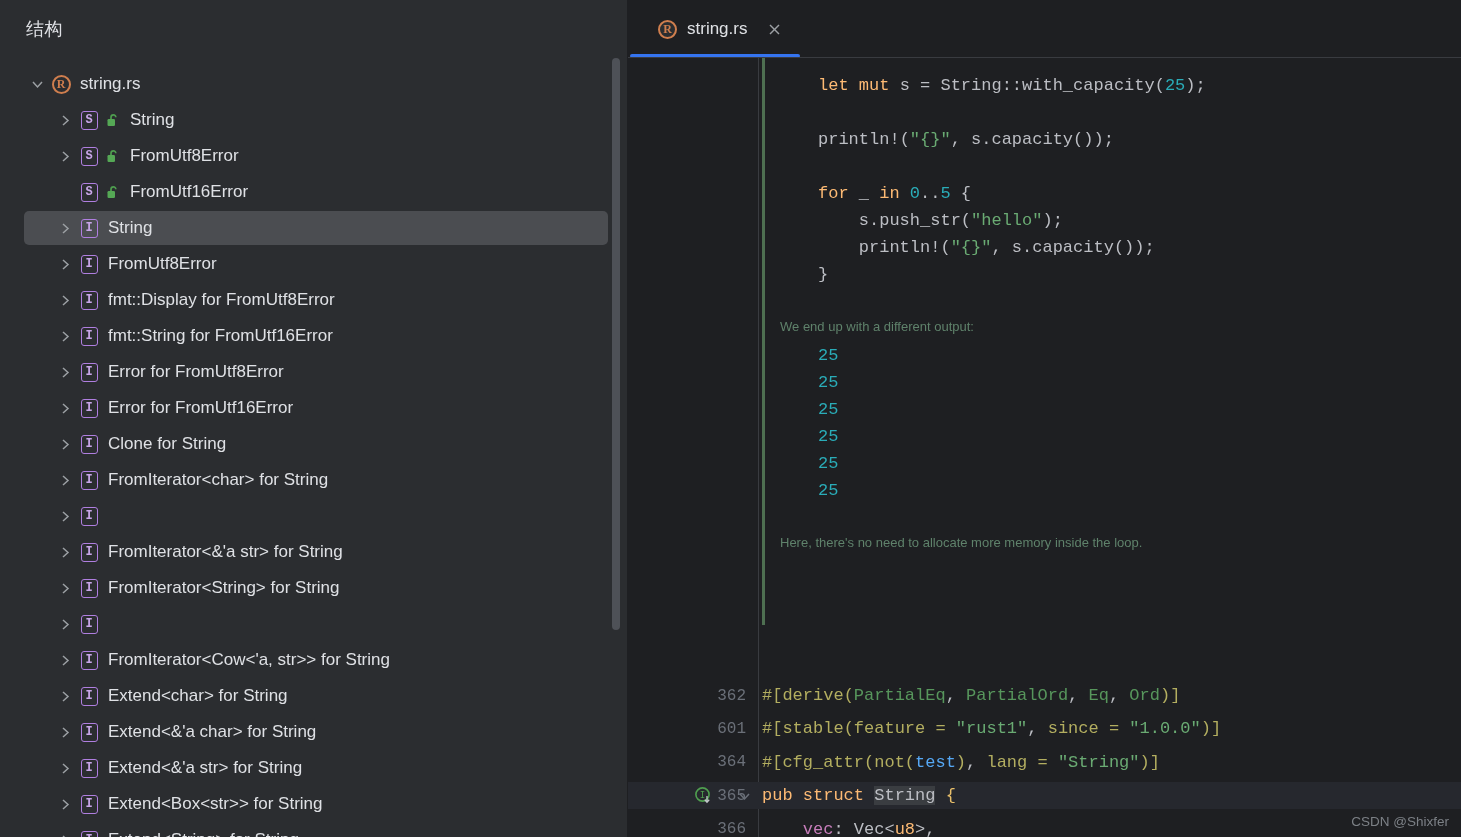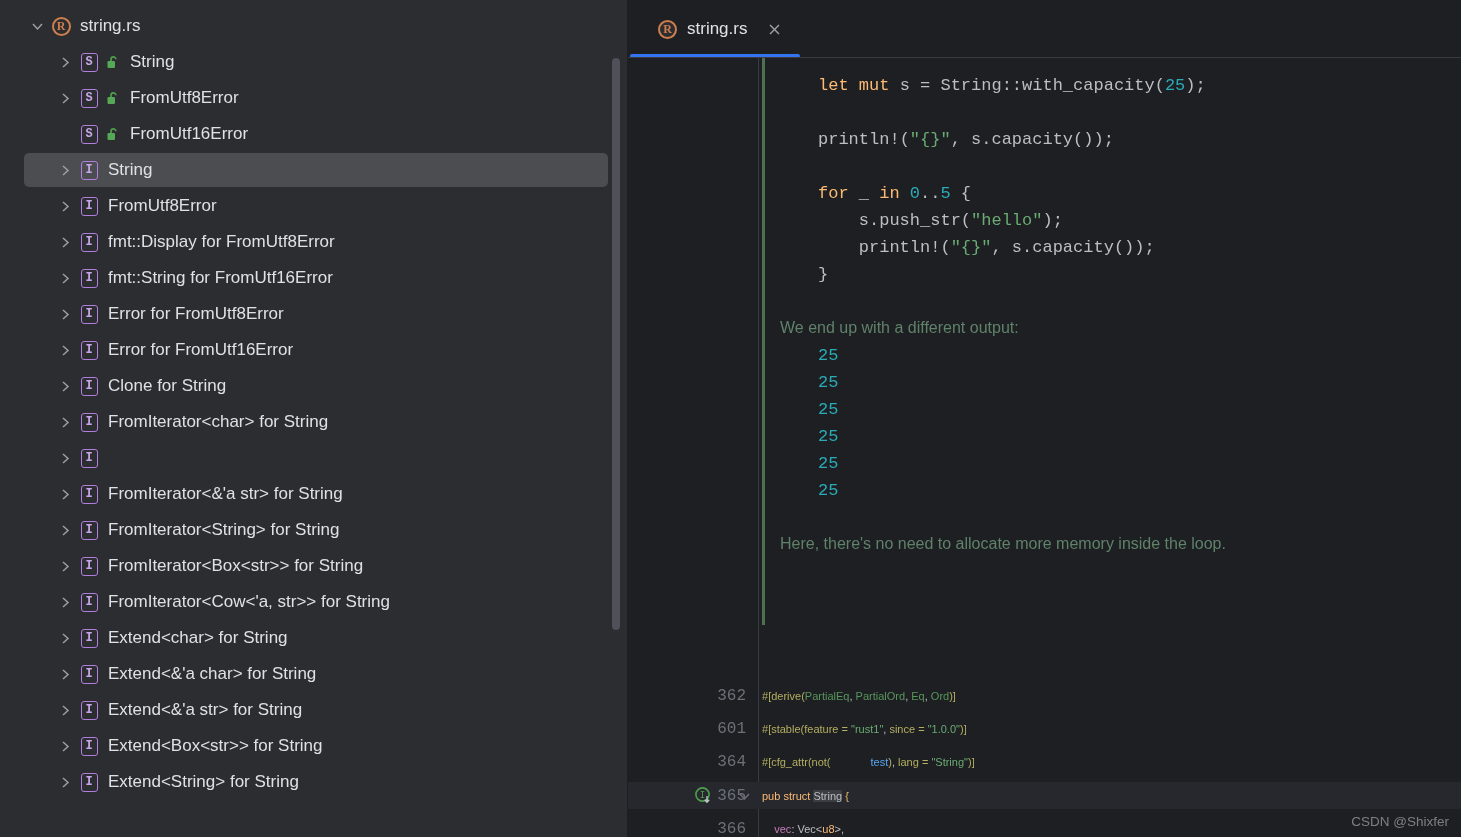--- a/index.html
+++ b/index.html
@@ -197,67 +197,70 @@
     width: 20px; height: 20px;
   }
   .gutter-fold {
     position: absolute;
     left: 110px; top: 6px;
     color: #6b7079;
   }
   .code-text {
     position: absolute;
     left: 134px;
-    font-family: Liberation Sans, sans-serif;
-    font-size: 11px;
+    font-family: Liberation Mono, monospace;
+    font-size: 17px;
     white-space: pre;
   }
   .doc-text {
     position: absolute;
     left: 152px;
     font-family: "Liberation Sans", sans-serif;
-    font-size: 16px;
+    font-size: 13px;
     white-space: pre;
   }
   .doc-code {
     position: absolute;
     left: 190px;
     font-family: "Liberation Mono", monospace;
     font-size: 17px;
     white-space: pre;
   }
 
   
   .kw      { color: #fdba74; }
   .str     { color: #6aab73; }
   .num     { color: #2aacb8; }
   .plain   { color: #bcbec4; }
   .attr    { color: #b3ae60; }
   .brace   { color: #e8bf6a; }
   .ident-g { color: #57965c; }
   .field   { color: #c77dbb; }
-  .blue    { color: #56a8f5; margin-left: 40px; }
+  .blue    { color: #56a8f5; }
   .docsrc  { color: #5f826b; }
   .docnum  { color: #2aacb8; }
   .occ     { background: #3a3d41; }
 
   #watermark {
     position: absolute;
     right: 12px; bottom: 8px;
     color: #7c8086;
     font-size: 13.5px;
     font-family: "Liberation Sans", sans-serif;
   }
 </style>
 </head>
 <body>
 
 <div id="app">
 
   <div id="sidebar">
+    <div id="sidebar-header">
+      <span id="sidebar-title">结构</span>
+    </div>
     <div id="tree">
         <div class="tree-row">
           <div class="rowbg"></div>
           <div class="inner" style="padding-left: 0px;">
             <span class="chev">
               <svg width="13" height="11" viewBox="0 0 13 11">
                 <polyline points="2,3 6.5,8 11,3" fill="none" stroke="#9ca0a4" stroke-width="1.5"></polyline>
               </svg>
             </span>
             <span class="ico">
@@ -479,21 +482,20 @@
           <div class="rowbg"></div>
           <div class="inner" style="padding-left: 28px;">
             <span class="chev">
               <svg width="11" height="13" viewBox="0 0 11 13">
                 <polyline points="3,2 8,6.5 3,11" fill="none" stroke="#9ca0a4" stroke-width="1.5"></polyline>
               </svg>
             </span>
             <span class="ico">
               <span class="ico-letter">I</span>
             </span>
-            <span class="tree-label">FromIterator&lt;Box&lt;str&gt;&gt; for String</span>
           </div>
         </div>
         <div class="tree-row">
           <div class="rowbg"></div>
           <div class="inner" style="padding-left: 28px;">
             <span class="chev">
               <svg width="11" height="13" viewBox="0 0 11 13">
                 <polyline points="3,2 8,6.5 3,11" fill="none" stroke="#9ca0a4" stroke-width="1.5"></polyline>
               </svg>
             </span>

